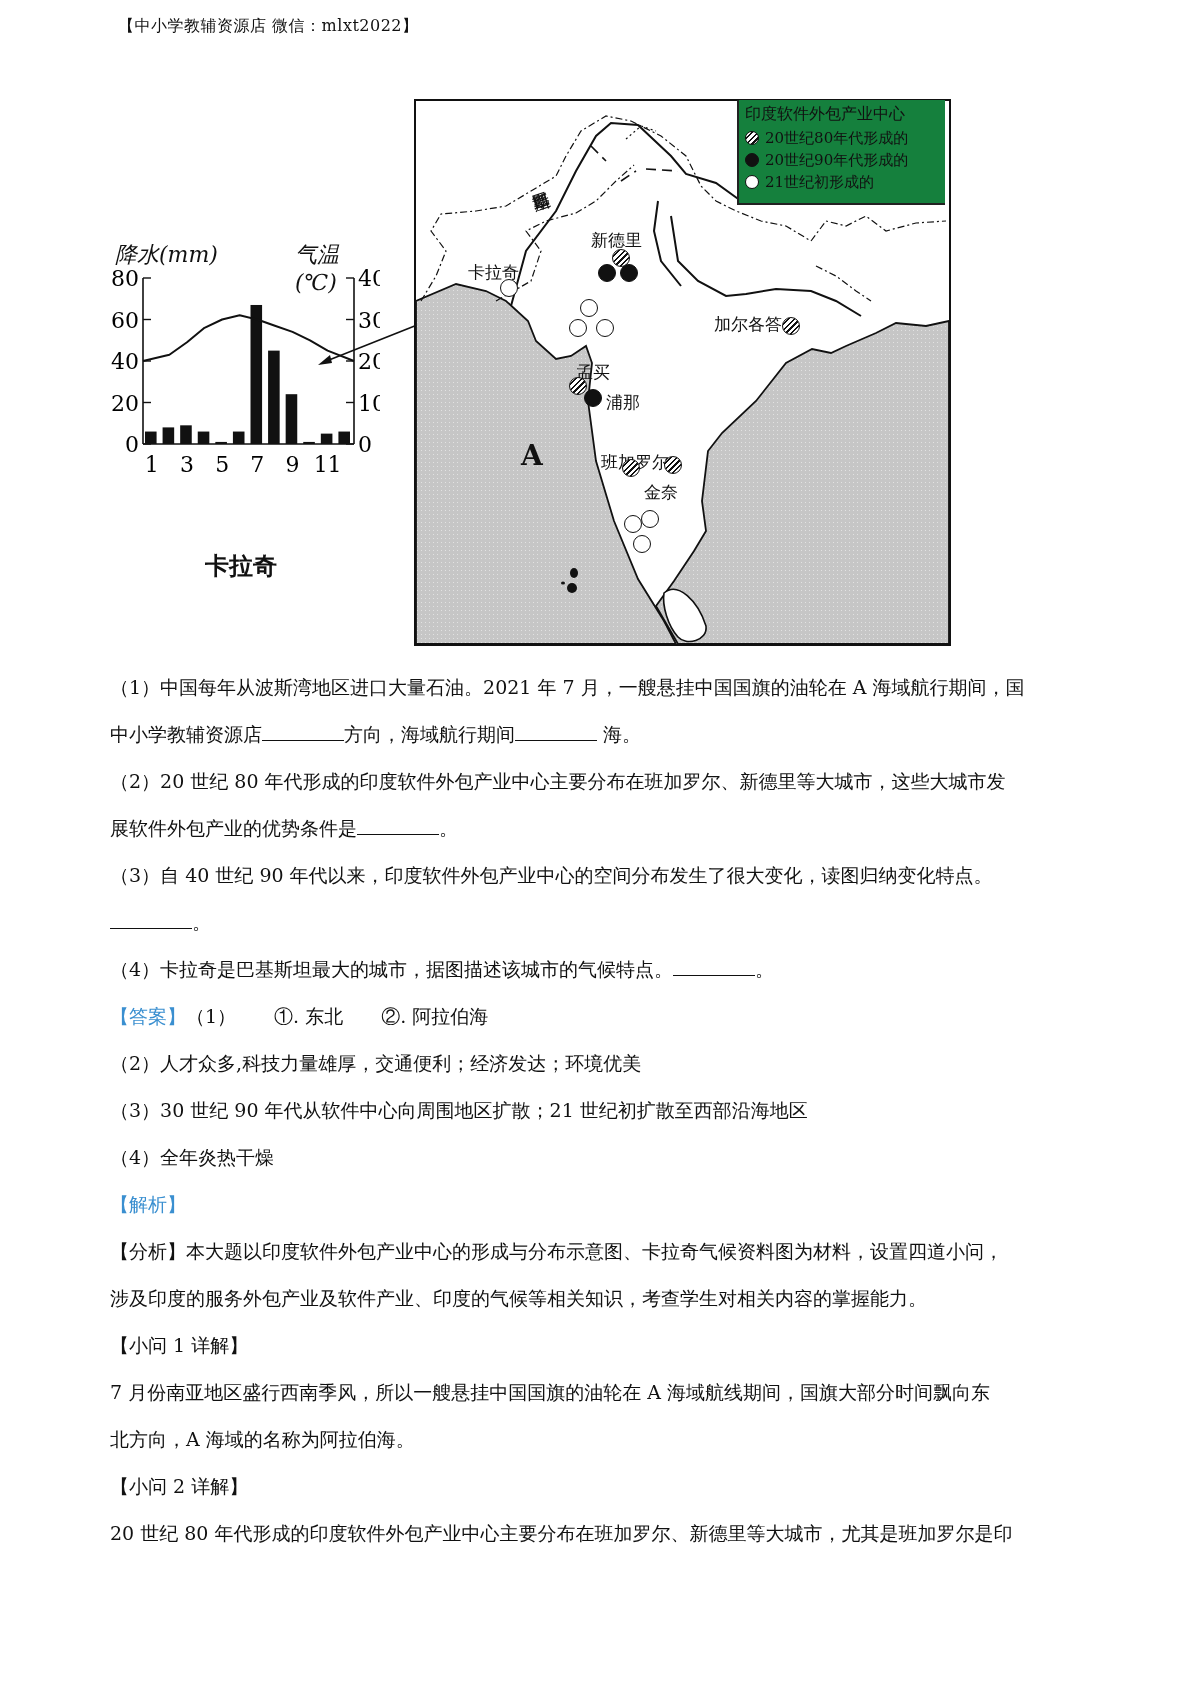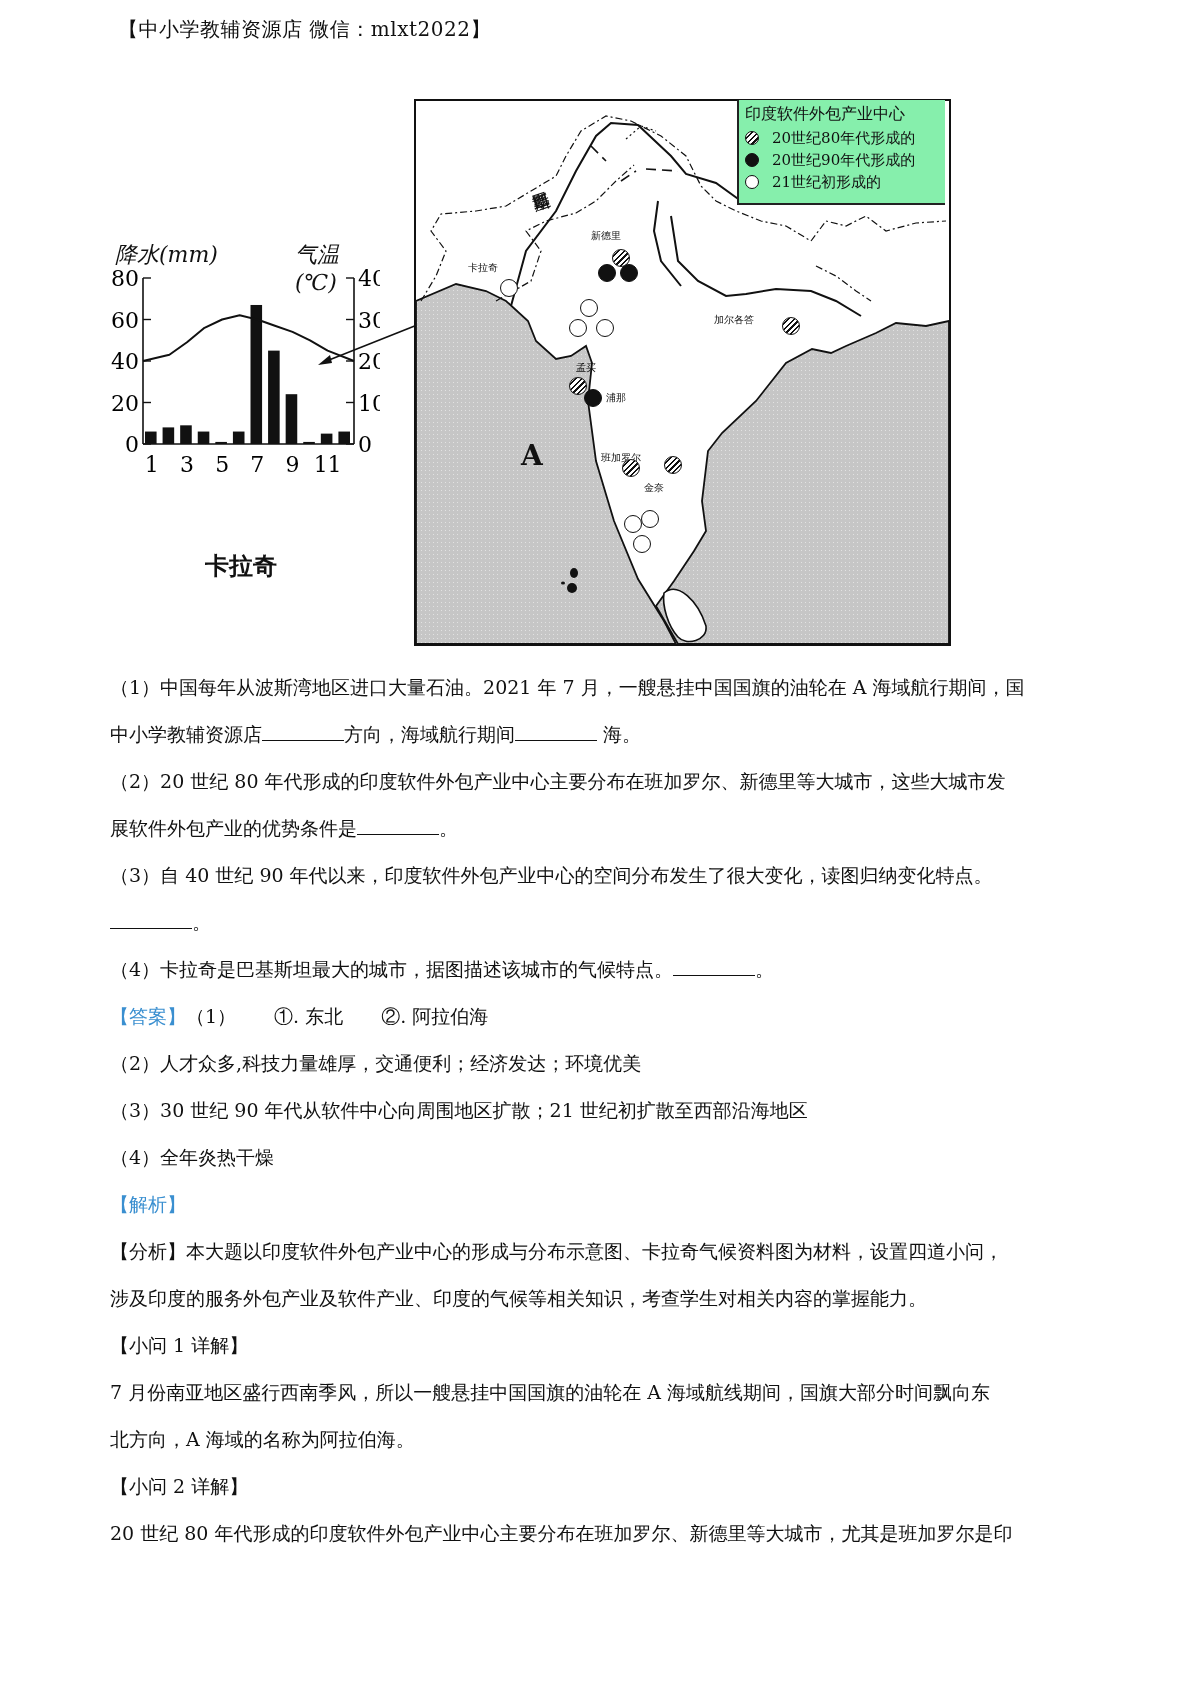--- a/index.html
+++ b/index.html
@@ -3,45 +3,45 @@
 <meta charset="utf-8">
 <style>
   html, body { margin: 0; padding: 0; background: #ffffff; }
   body {
     width: 1200px; height: 1698px; position: relative; overflow: hidden;
     font-family: "DejaVu Serif", "Liberation Serif", serif;
     color: #111;
   }
   .header {
     position: absolute; left: 118px; top: 16px;
-    font-size: 20px; letter-spacing: 0.5px;
+    font-size: 16px; letter-spacing: 0.5px;
   }
   
   .chart { position: absolute; left: 100px; top: 240px; width: 280px; height: 330px; }
   .chart .ylab { position: absolute; top: 0; font-size: 22px; font-weight: 500; font-style: italic; }
   .chart .ylab.left { left: 15px; }
   .chart .ylab.right { left: 195px; }
   .chart .title { position: absolute; left: 105px; top: 310px; font-size: 24px; font-weight: 600; }
   
   .map {
     position: absolute; left: 414px; top: 99px; width: 533px; height: 543px;
     border: 2px solid #111; background: #fff; overflow: hidden;
   }
   .legend {
     position: absolute; left: 737px; top: 100px; width: 208px; height: 105px;
-    border-left: 2px solid #222; border-bottom: 2px solid #222; background: #86efac;
+    border-left: 2px solid #222; border-bottom: 2px solid #222; background: #15803d;
     font-size: 15px; padding: 4px 6px; box-sizing: border-box;
   }
   .legend .lt { font-size: 16px; margin-bottom: 2px; }
-  .legend .li { display: flex; align-items: center; gap: 13px; height: 22px; }
+  .legend .li { display: flex; align-items: center; gap: 6px; height: 22px; }
   .sym { width: 14px; height: 14px; border: 1.5px solid #111; border-radius: 50%; box-sizing: border-box; display: inline-block; }
   .sym.hatch { background: repeating-linear-gradient(135deg, #111 0 1.5px, #fff 1.5px 4px); }
   .sym.solid { background: #111; }
   .sym.open { background: #fff; }
-  .mlabel { position: absolute; font-size: 10px; }
+  .mlabel { position: absolute; font-size: 17px; }
   .mlabel.big { font-size: 28px; font-weight: 700; }
   .dot { position: absolute; width: 18px; height: 18px; border-radius: 50%; border: 1.6px solid #111; box-sizing: border-box; }
   .dot.hatch { background: repeating-linear-gradient(135deg, #111 0 1.5px, #fff 1.5px 4px); }
   .dot.solid { background: #111; }
   .dot.open { background: #fff; }
   
   .para {
     position: absolute; left: 110px; width: 990px;
     font-size: 19px; line-height: 24px; white-space: nowrap;
   }

